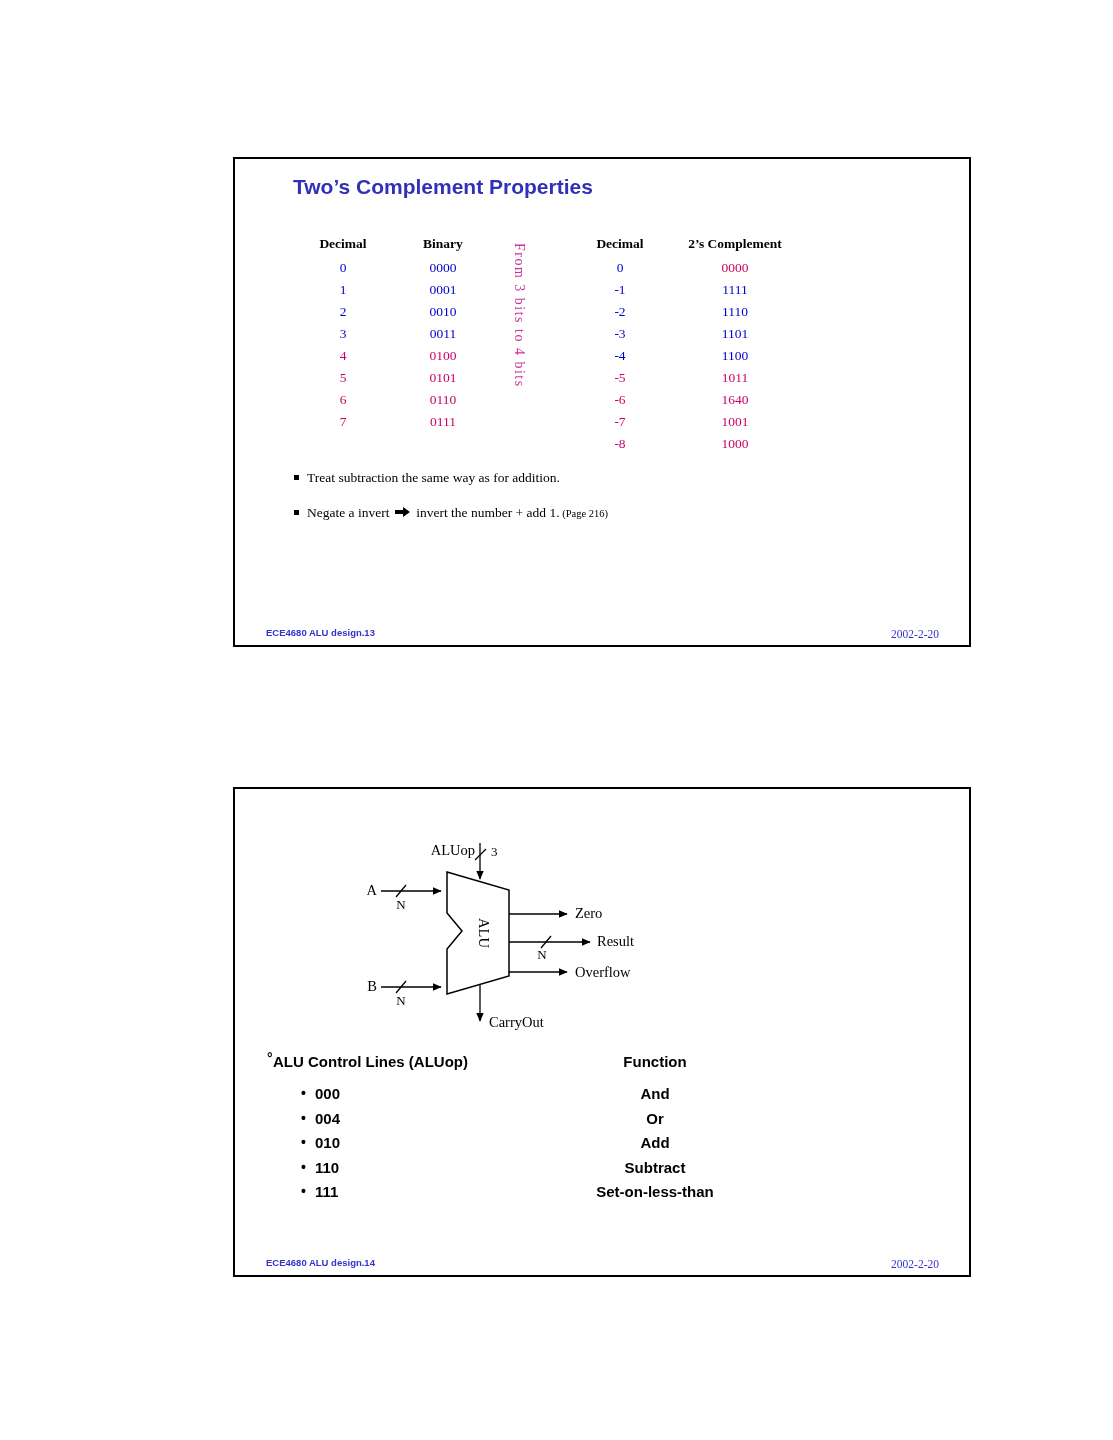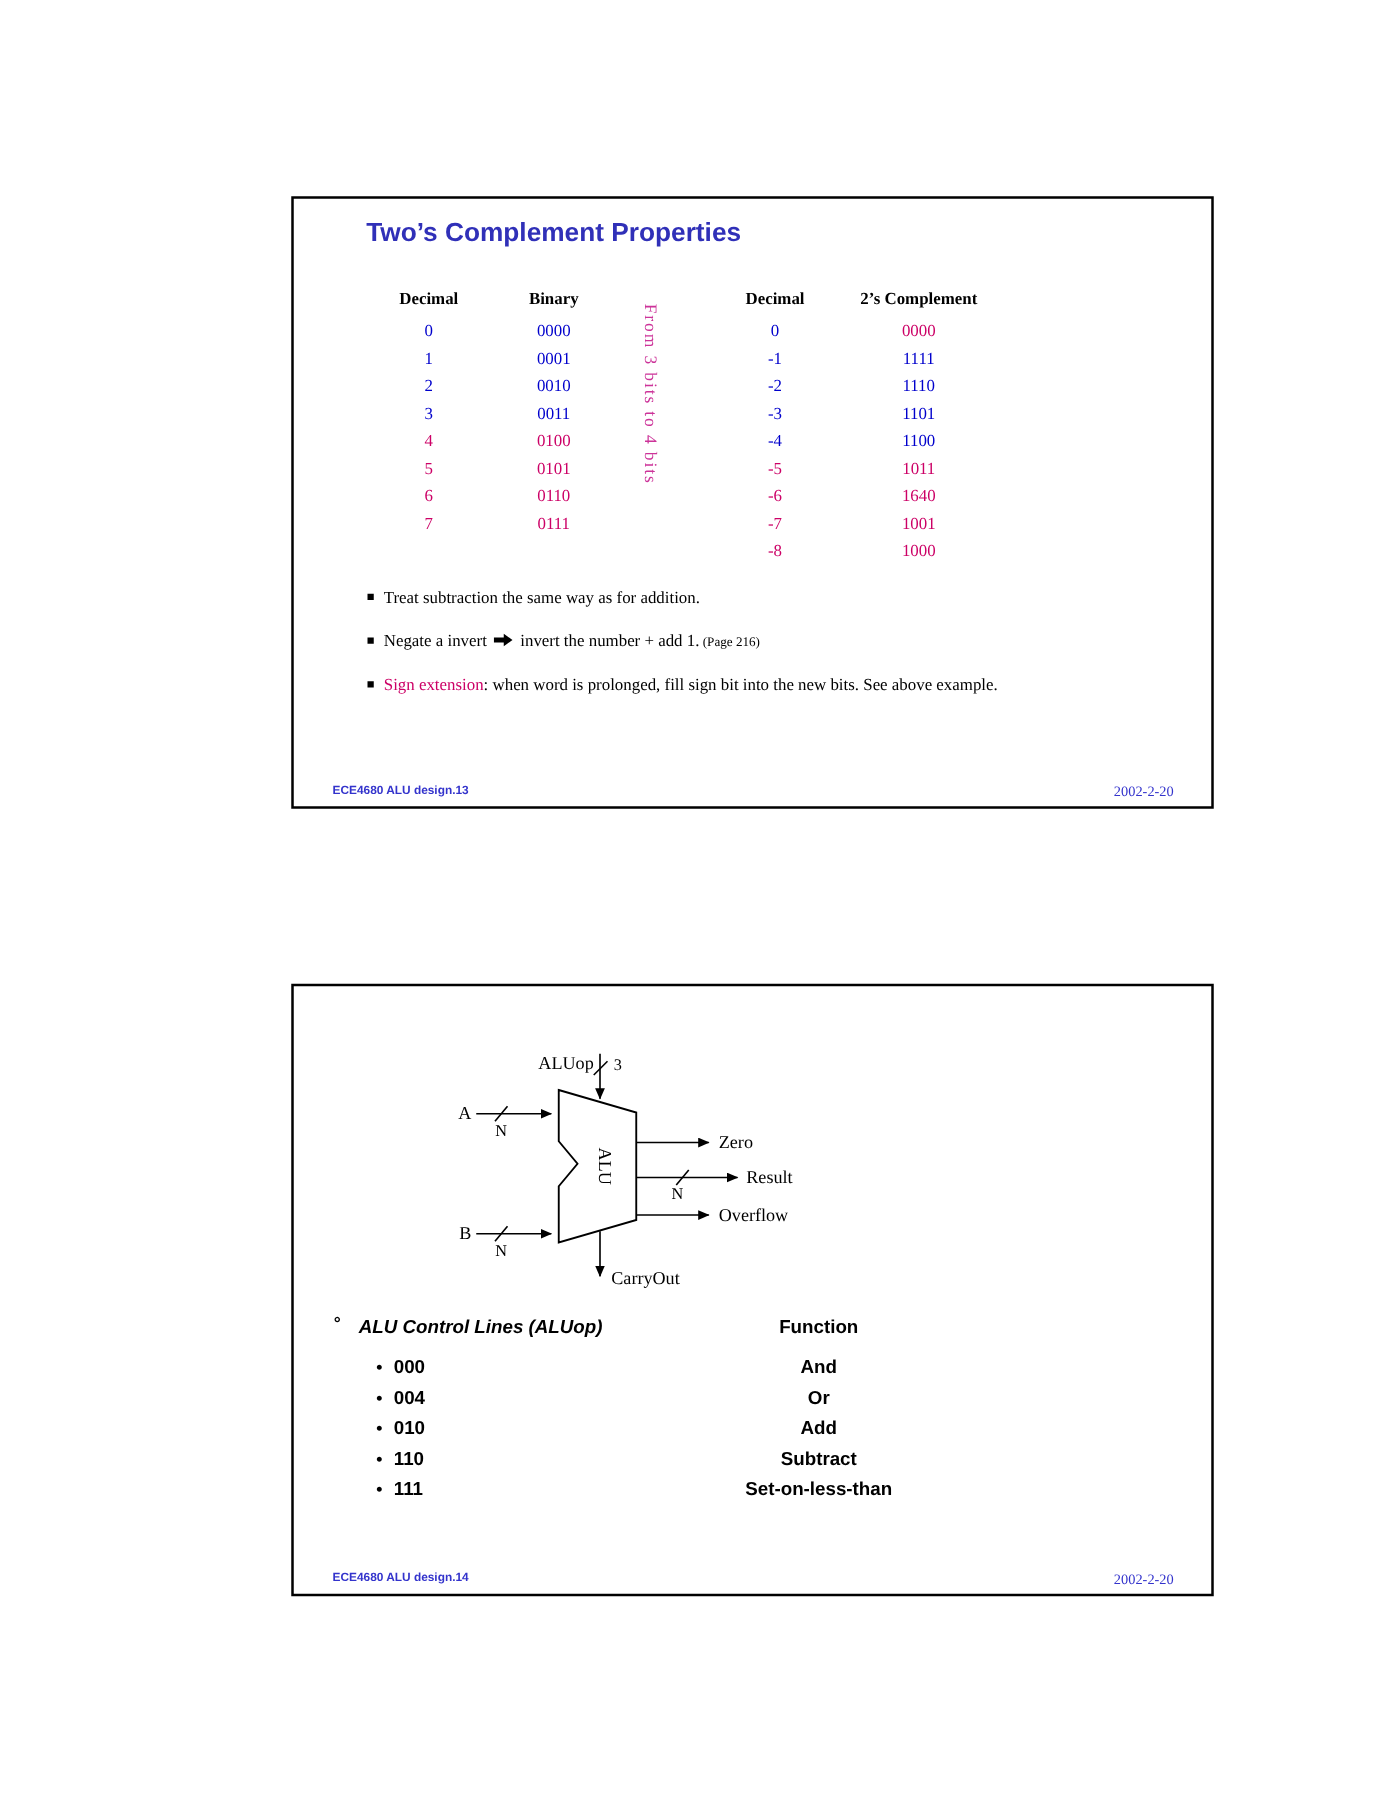--- a/index.html
+++ b/index.html
@@ -15,21 +15,21 @@
   #slide2 { top:787px; }
 
   .slide-title {
     position:absolute; left:58px; top:16px;
     font-family:"Liberation Sans", sans-serif; font-weight:bold;
     font-size:21px; color:var(--title);
   }
 
   
   .tc-table { position:absolute; top:72px; font-size:13.5px; }
-  .tc-row { display:flex; height:22px; }
+  .tc-row { display:flex; height:22px; align-items:center; }
   .tc-head { font-weight:bold; height:26px; }
   .cell { display:inline-block; text-align:center; }
   .w72 { width:72px; } .w128 { width:128px; }
   .w80 { width:80px; } .w150 { width:150px; }
   .blue { color:var(--blue); }
   .mag  { color:var(--mag); }
 
   .vlabel {
     position:absolute; left:276px; top:84px; height:180px;
     writing-mode:vertical-rl; text-orientation:mixed;
@@ -63,21 +63,21 @@
   .diagram .small { font-size:13px; }
   .wire { stroke:#000; stroke-width:1.3; }
   .alu-shape { fill:#ffffff; stroke:#000; stroke-width:1.5; }
 
   
   .ctl-row {
     position:absolute; left:0; width:100%; height:22px;
     font-family:"Liberation Sans", sans-serif; font-weight:bold; font-size:15px;
   }
   .ctl-deg  { position:absolute; left:32px; top:-3px; font-size:14px; }
-  .ctl-label{ position:absolute; left:52px;font-style:italic; }
+  .ctl-label{ position:absolute; left:38px; }
   .ctl-dot  { position:absolute; left:66px; top:0px; font-size:14px; }
   .ctl-code { position:absolute; left:80px; }
   .ctl-fn   { position:absolute; left:335px; width:170px; text-align:center; }
 </style>
 </head>
 <body>
 
 <div class="slide" id="slide1">
   <div class="slide-title">Two’s Complement Properties</div>
 
@@ -168,24 +168,20 @@
   <div class="bullet" style="top:310px">
     <span class="sq"></span>
     <span>Treat subtraction the same way as for addition.</span>
   </div>
   <div class="bullet" style="top:345px">
     <span class="sq"></span>
     <span><span>Negate a invert </span><svg class="arrow-svg" width="16" height="12" viewBox="0 0 16 12">
           <polygon points="0,4 8,4 8,1 15,6 8,11 8,8 0,8" fill="#000"></polygon>
         </svg><span> invert the number + add 1.</span><span class="note"> (Page 216)</span></span>
   </div>
-  <div class="bullet" style="top:380px">
-    <span class="sq"></span>
-    <span><span class="hl">Sign extension</span><span>: when word is prolonged, fill sign bit into the new bits. See above example.</span></span>
-  </div>
 
   <div class="pg">ECE4680 ALU design.13</div>
   <div class="date">2002-2-20</div>
 </div>
 
 <div class="slide" id="slide2">
 
   <svg class="diagram" width="650" height="260" viewBox="0 0 650 260">
     <defs>
       <marker id="arr" markerWidth="8" markerHeight="8" refX="6.5" refY="3" orient="auto">

